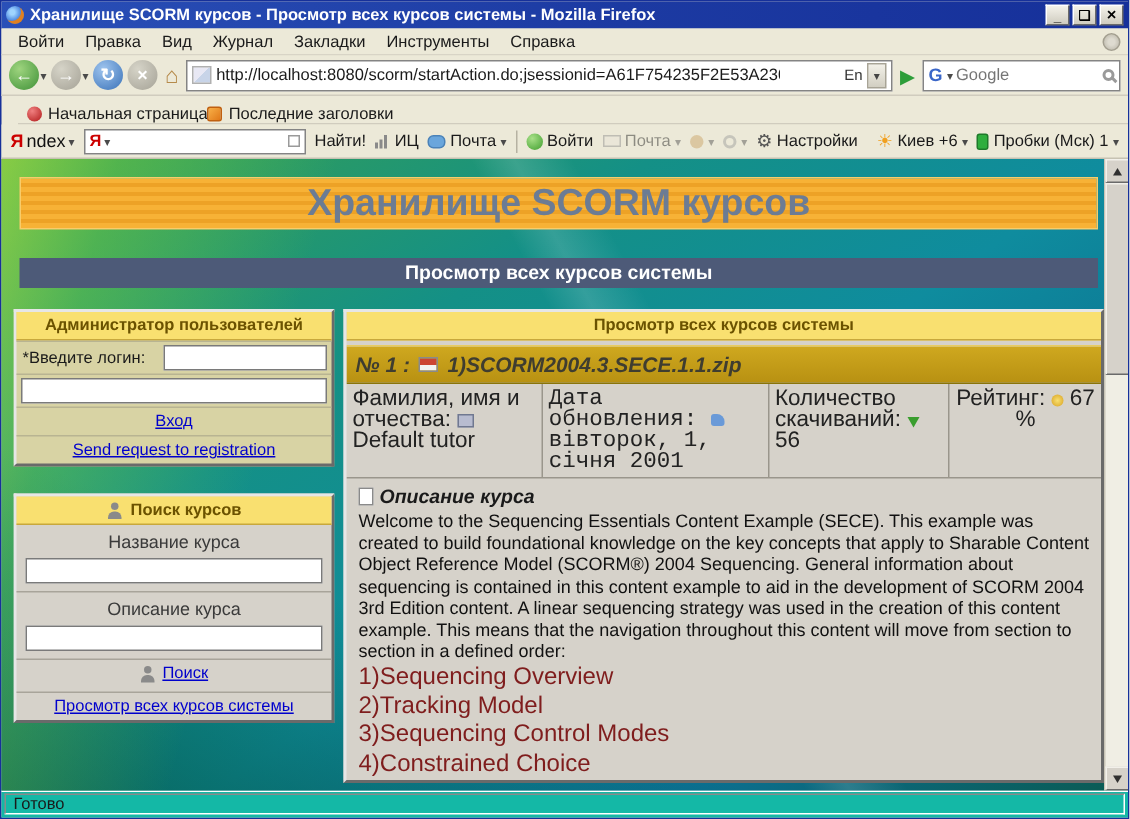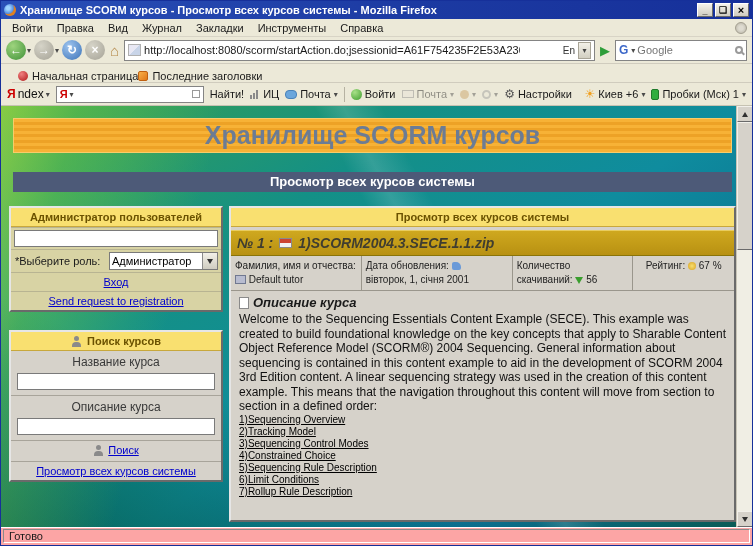--- a/index.html
+++ b/index.html
@@ -109,41 +109,41 @@
   .searchlink { display:inline-flex; align-items:center; gap:4px; }
 
   .gap1 { height:18px; } .gap2 { height:16px; }
 
   
   .mainpanel { position:absolute; left:228px; right:16px; top:100px; bottom:5px; border:2px solid; border-color:#e6e6e6 #6a6a6a #6a6a6a #e6e6e6; background:#d6d2ca; display:flex; flex-direction:column; overflow:hidden; }
   .mp-hd { background:#f9e070; color:#6b5200; font-weight:bold; text-align:center; padding:3px 0; border-bottom:1px solid #c8a83c; flex:none; }
   .course-title { background:linear-gradient(180deg,#cfa81f,#b89112); border-top:1px solid #e8cc60; border-bottom:1px solid #8a7408; color:#3f3d30; font-size:14px; font-weight:bold; font-style:italic; padding:4px 6px; display:flex; align-items:center; gap:6px; margin-top:3px; flex:none; }
   .ico-flag { width:13px; height:10px; background:linear-gradient(180deg,#cc4433 50%,#f2f2f2 50%); border:1px solid #8a8a8a; flex:none; }
   .details { display:flex; flex:none; border-bottom:1px solid #9a968c; }
-  .dcell { padding:3px 4px; border-right:1px solid #9a968c; font-size:10px; color:#222; line-height:14px; }
+  .dcell { padding:3px 4px; border-right:1px solid #9a968c; font-size:15px; color:#222; line-height:14px; }
   .dcell:last-child { border-right:none;text-align:center; }
-  .dc1 { width:26%; } .dc2 { width:30%; } .dc3 { width:24%; } .dc4 { width:20%; }
+  .dc1 { width:26%; } .dc2 { width:30%;font-family:Liberation Mono, monospace; } .dc3 { width:24%; } .dc4 { width:20%; }
   .ico-tutor { display:inline-block; width:11px; height:9px; background:#b8bcd0; border:1px solid #707890; vertical-align:-1px; }
   .ico-date { display:inline-block; width:9px; height:8px; background:#6a9ad8; border-radius:2px 5px 2px 2px; vertical-align:-1px; }
   .ico-dl { display:inline-block; width:0; height:0; border-left:4px solid transparent; border-right:4px solid transparent; border-top:7px solid #3a9e2e; vertical-align:-1px; }
   .ico-rate { display:inline-block; width:8px; height:8px; border-radius:50%; background:radial-gradient(circle,#f8e070,#d8a020); vertical-align:-1px; }
   .descr { flex:1; padding:2px 8px 0; overflow:hidden; }
   .descr-title { display:flex; align-items:center; gap:4px; font-size:13px; font-weight:bold; font-style:italic; color:#1a1a1a; padding:2px 0; }
   .ico-page { width:10px; height:12px; background:#fff; border:1px solid #8a8a8a; flex:none; }
   .descr-text { font-size:12px; color:#111; line-height:1.21; }
-  .toc-line { font-size:10px; color:#000000; line-height:1.21;text-decoration:underline; }
+  .toc-line { font-size:16px; color:#7f1d1d; line-height:1.21; }
 
   
   .v-scrollbar { position:absolute; right:0; top:0; bottom:0; width:16px; background:#f0eee4; border-left:1px solid #c8c4b6; }
   .sb-btn { position:absolute; left:0; width:16px; height:16px; background:#d6d2ca; border:1px solid; border-color:#f2f0ea #6a6a6a #6a6a6a #f2f0ea; display:flex; align-items:center; justify-content:center; }
   .sb-up { top:0; } .sb-down { bottom:0; }
   .sb-thumb { position:absolute; left:0; top:16px; width:16px; height:128px; background:#d6d2ca; border:1px solid; border-color:#f2f0ea #6a6a6a #6a6a6a #f2f0ea; }
 
   
-  .statusbar { height:18px; background:#fca5a5; border-top:1px solid #ffffff; padding:1px 2px; flex:none; }
+  .statusbar { height:18px; background:#14b8a6; border-top:1px solid #ffffff; padding:1px 2px; flex:none; }
   .status-cell { height:14px; border:1px solid; border-color:#8a8a8a #ffffff #ffffff #8a8a8a; padding:0 5px; font-size:11px; color:#1a1a1a; line-height:13px; }
 </style>
 </head>
 <body>
 
 <div class="window">
 
   <div class="titlebar">
     <span class="ff-icon"></span>
     <span class="title-text">Хранилище SCORM курсов - Просмотр всех курсов системы - Mozilla Firefox</span>
@@ -266,32 +266,25 @@
   <div class="viewport">
 
     <div class="banner">Хранилище SCORM курсов</div>
     <div class="subtitle-bar">Просмотр всех курсов системы</div>
 
     <div class="sidebar">
 
       <div class="sbox auth-box">
         <div class="sbox-hd">Администратор пользователей</div>
         <div class="frow">
+          <span class="flabel">*Введите логин:</span>
           <span class="fctrl"><input class="tinput" style=""></span>
         </div>
         <div class="frow">
-          <span class="flabel">*Выберите роль:</span>
-          <span class="fctrl">
-            <span class="selectbox">
-              <span class="sel-val">Администратор</span>
-              <span class="sel-btn">
-                  <span class="tri-down"></span>
-                </span>
-            </span>
-          </span>
+          <span class="fctrl"><input class="tinput" style=""></span>
         </div>
         <div class="linkrow"><a class="blink">Вход</a></div>
         <div class="linkrow"><a class="blink">Send request to registration</a></div>
       </div>
 
       <div class="gap1"></div>
 
       <div class="sbox search-box">
         <div class="sbox-hd">
           <span class="ico-person"></span>

